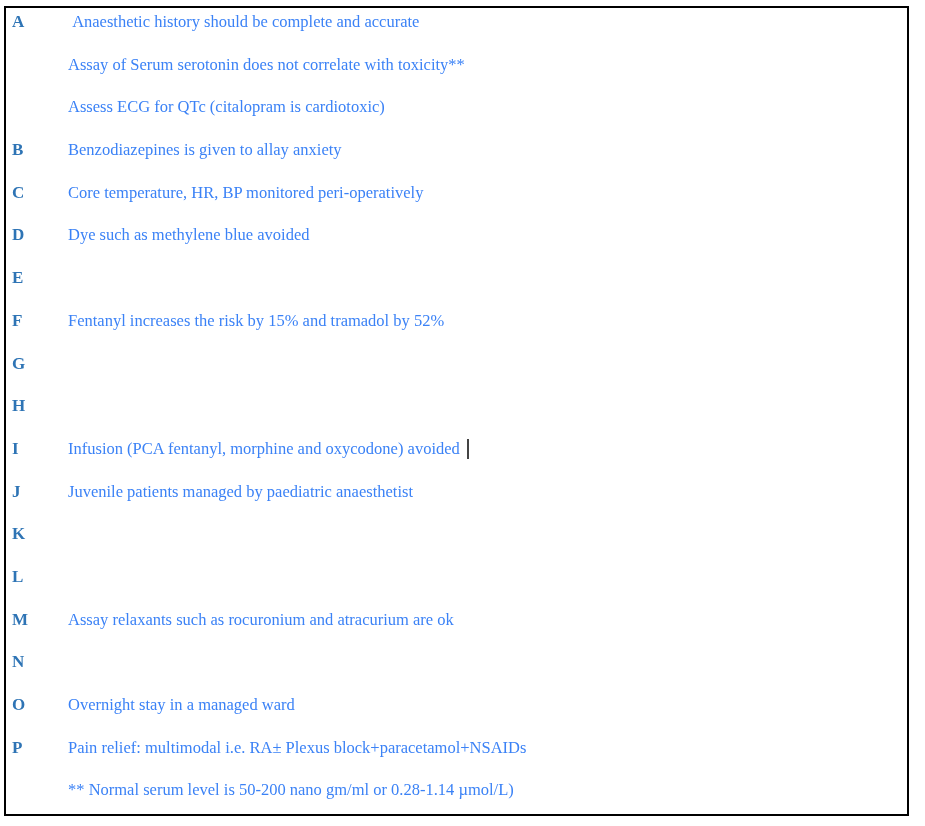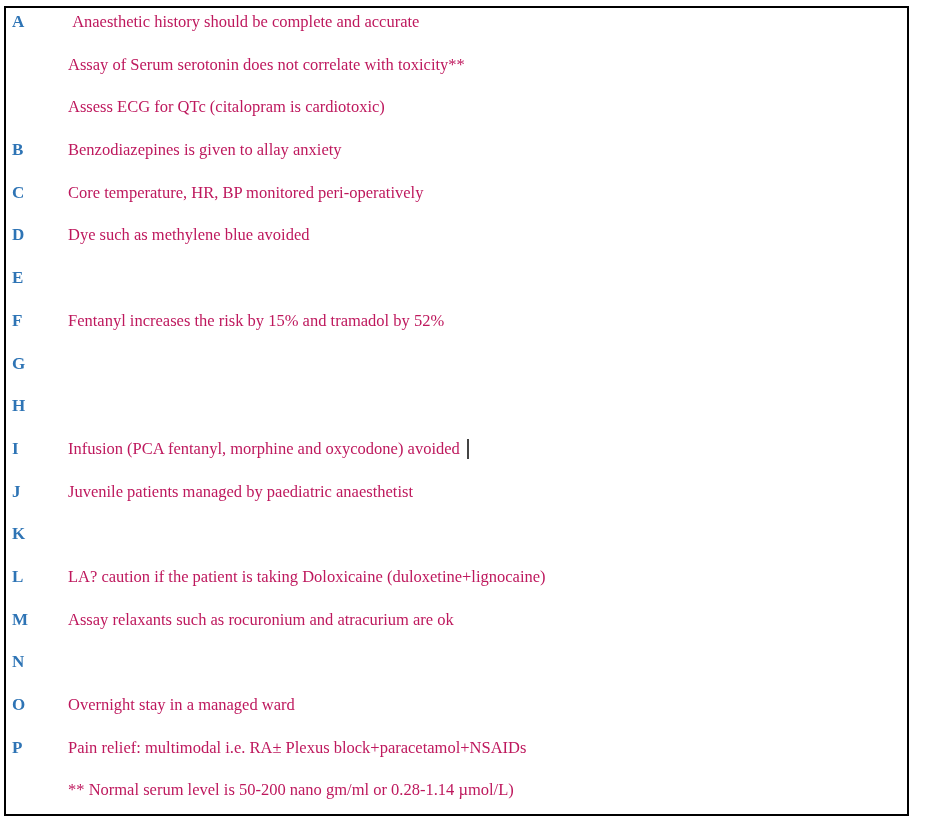--- a/index.html
+++ b/index.html
@@ -39,21 +39,21 @@
     font-weight: bold;
     font-size: 17px;
     line-height: 22px;
     color: #2e74b5;
     flex: 0 0 auto;
   }
   .text {
     flex: 1 1 auto;
     font-size: 16.5px;
     line-height: 22px;
-    color: #be185d;
+    color: #3b82f6;
     display: flex;
     align-items: center;
   }
   .text > span {
     white-space: pre-wrap;
   }
   .footnote > span {
   }
   .caret {
     display: inline-block;
@@ -145,23 +145,20 @@
           <span>Juvenile patients managed by paediatric anaesthetist</span>
         </div>
     </div>
 
     <div class="row">
       <div class="letter">K</div>
     </div>
 
     <div class="row">
       <div class="letter">L</div>
-      <div class="text">
-          <span>LA? caution if the patient is taking Doloxicaine (duloxetine+lignocaine)</span>
-        </div>
     </div>
 
     <div class="row">
       <div class="letter">M</div>
       <div class="text">
           <span>Assay relaxants such as rocuronium and atracurium are ok</span>
         </div>
     </div>
 
     <div class="row">

